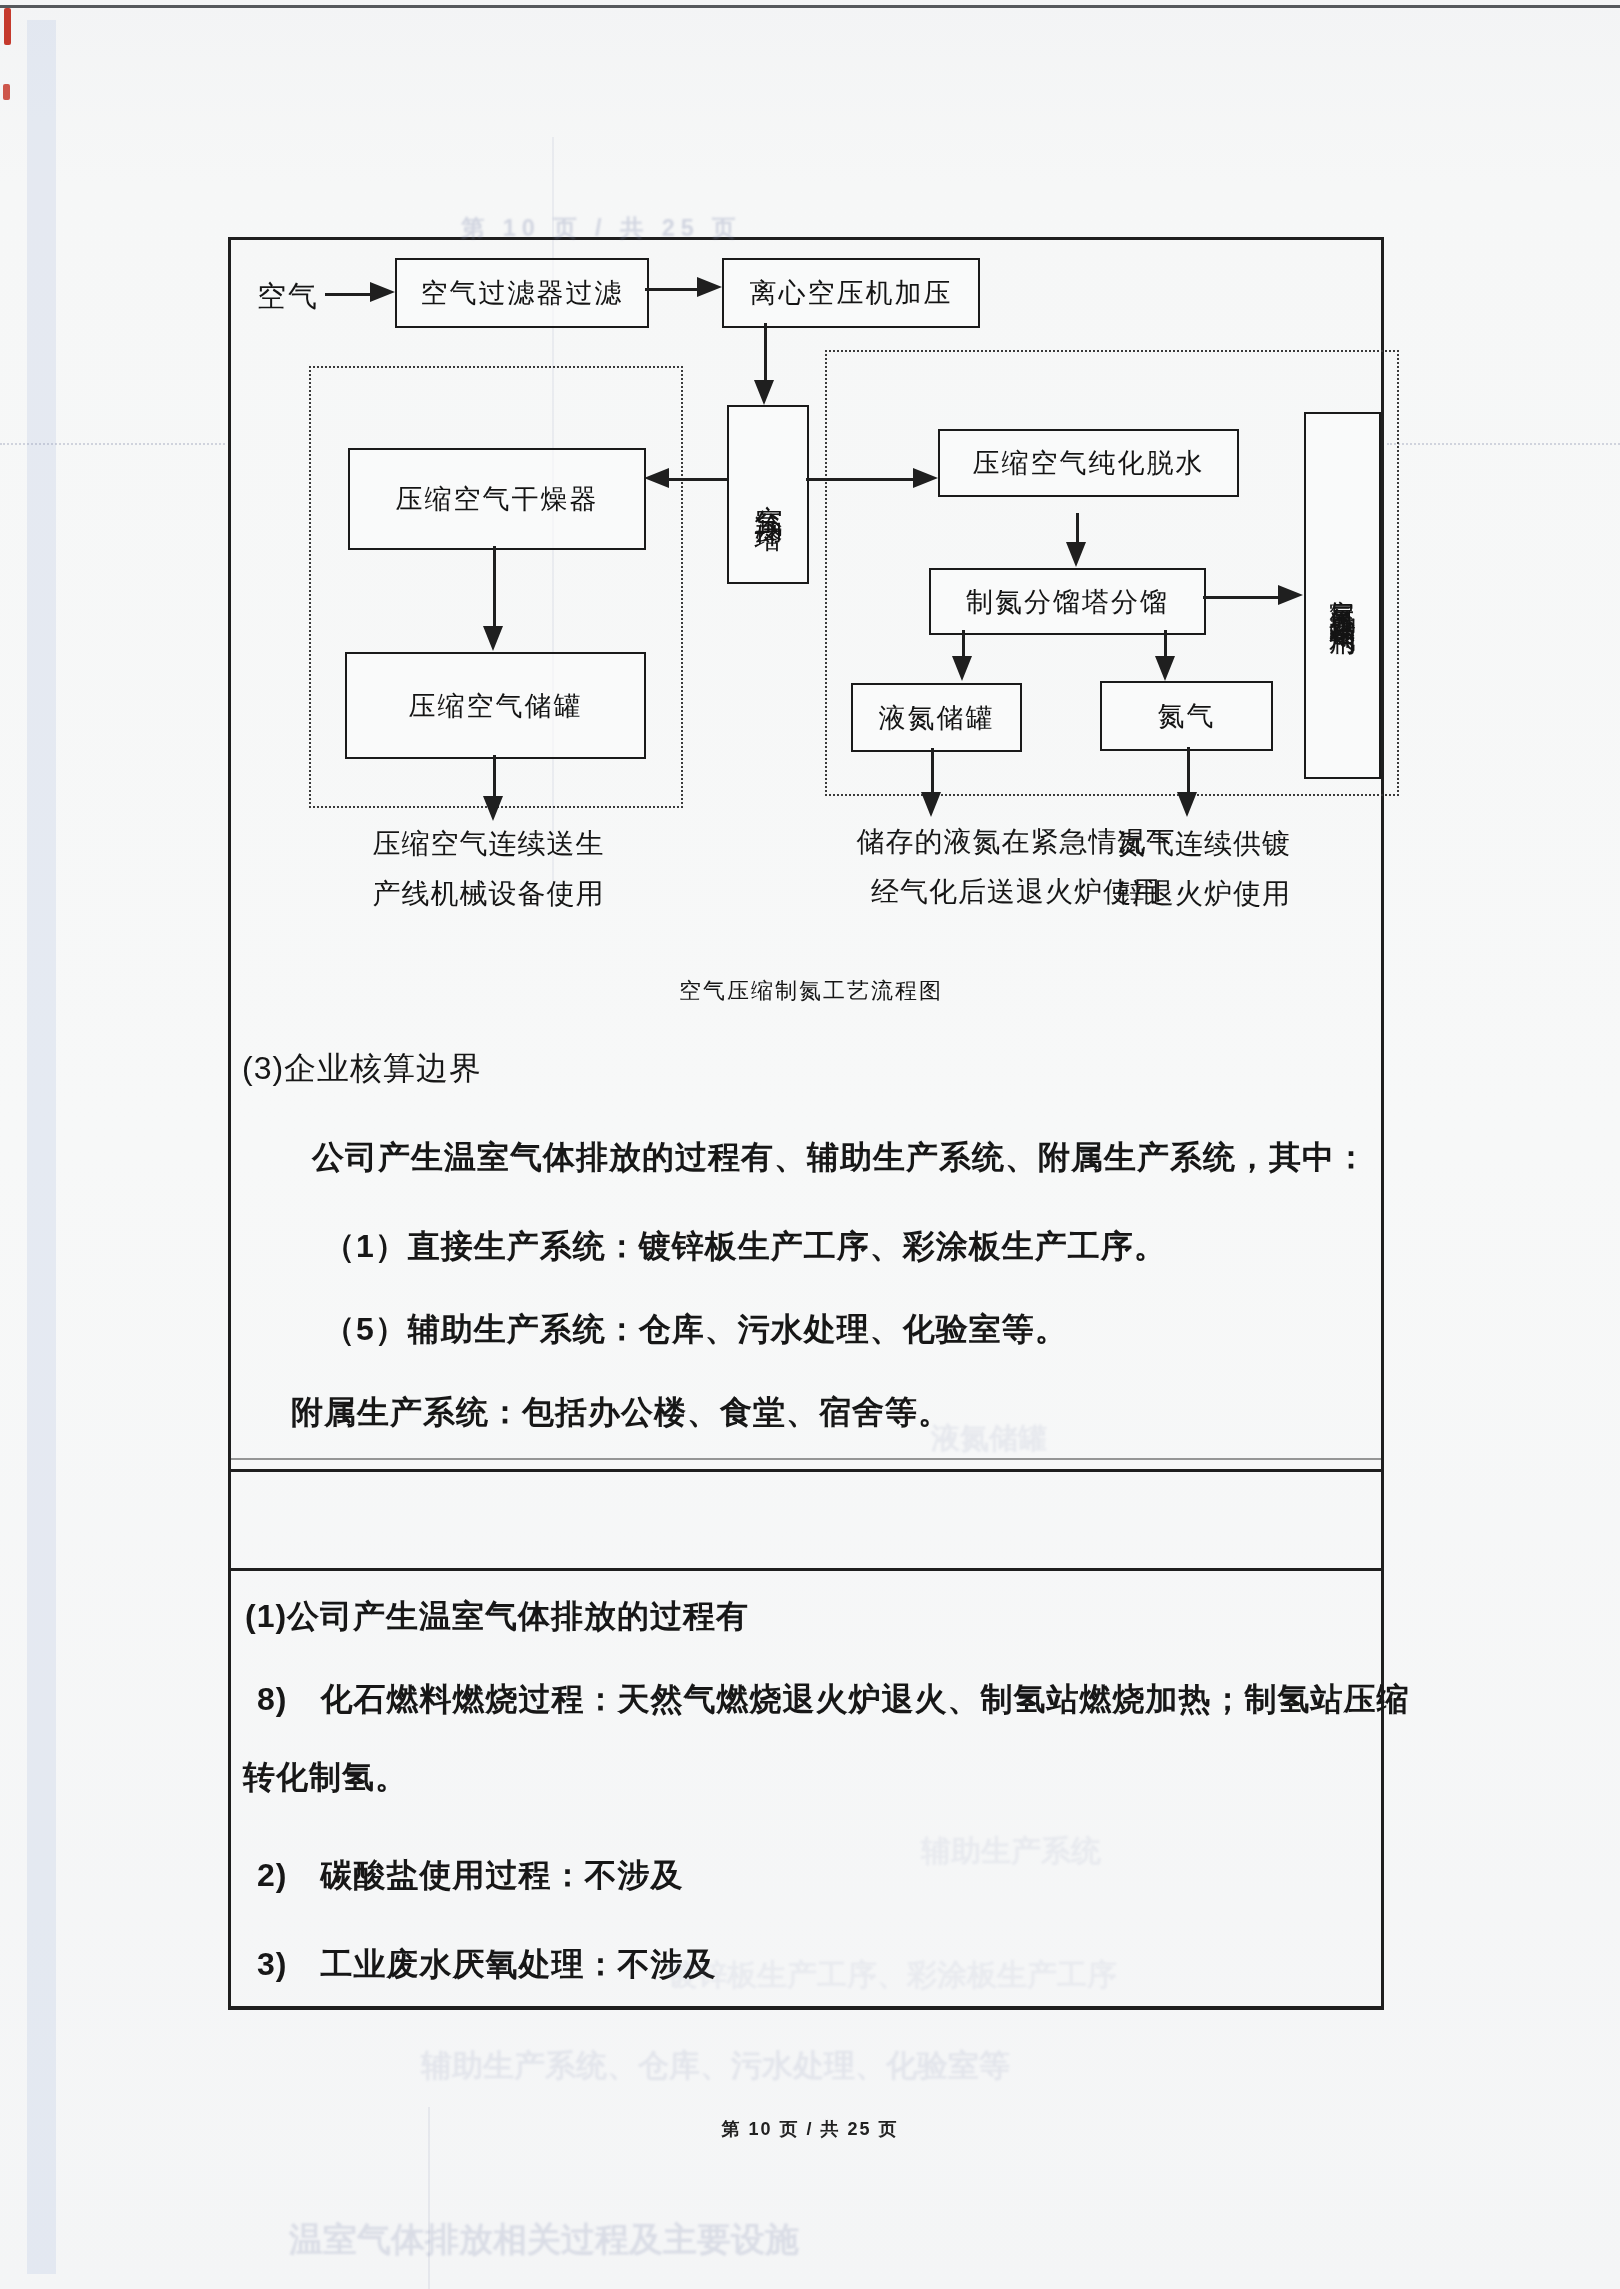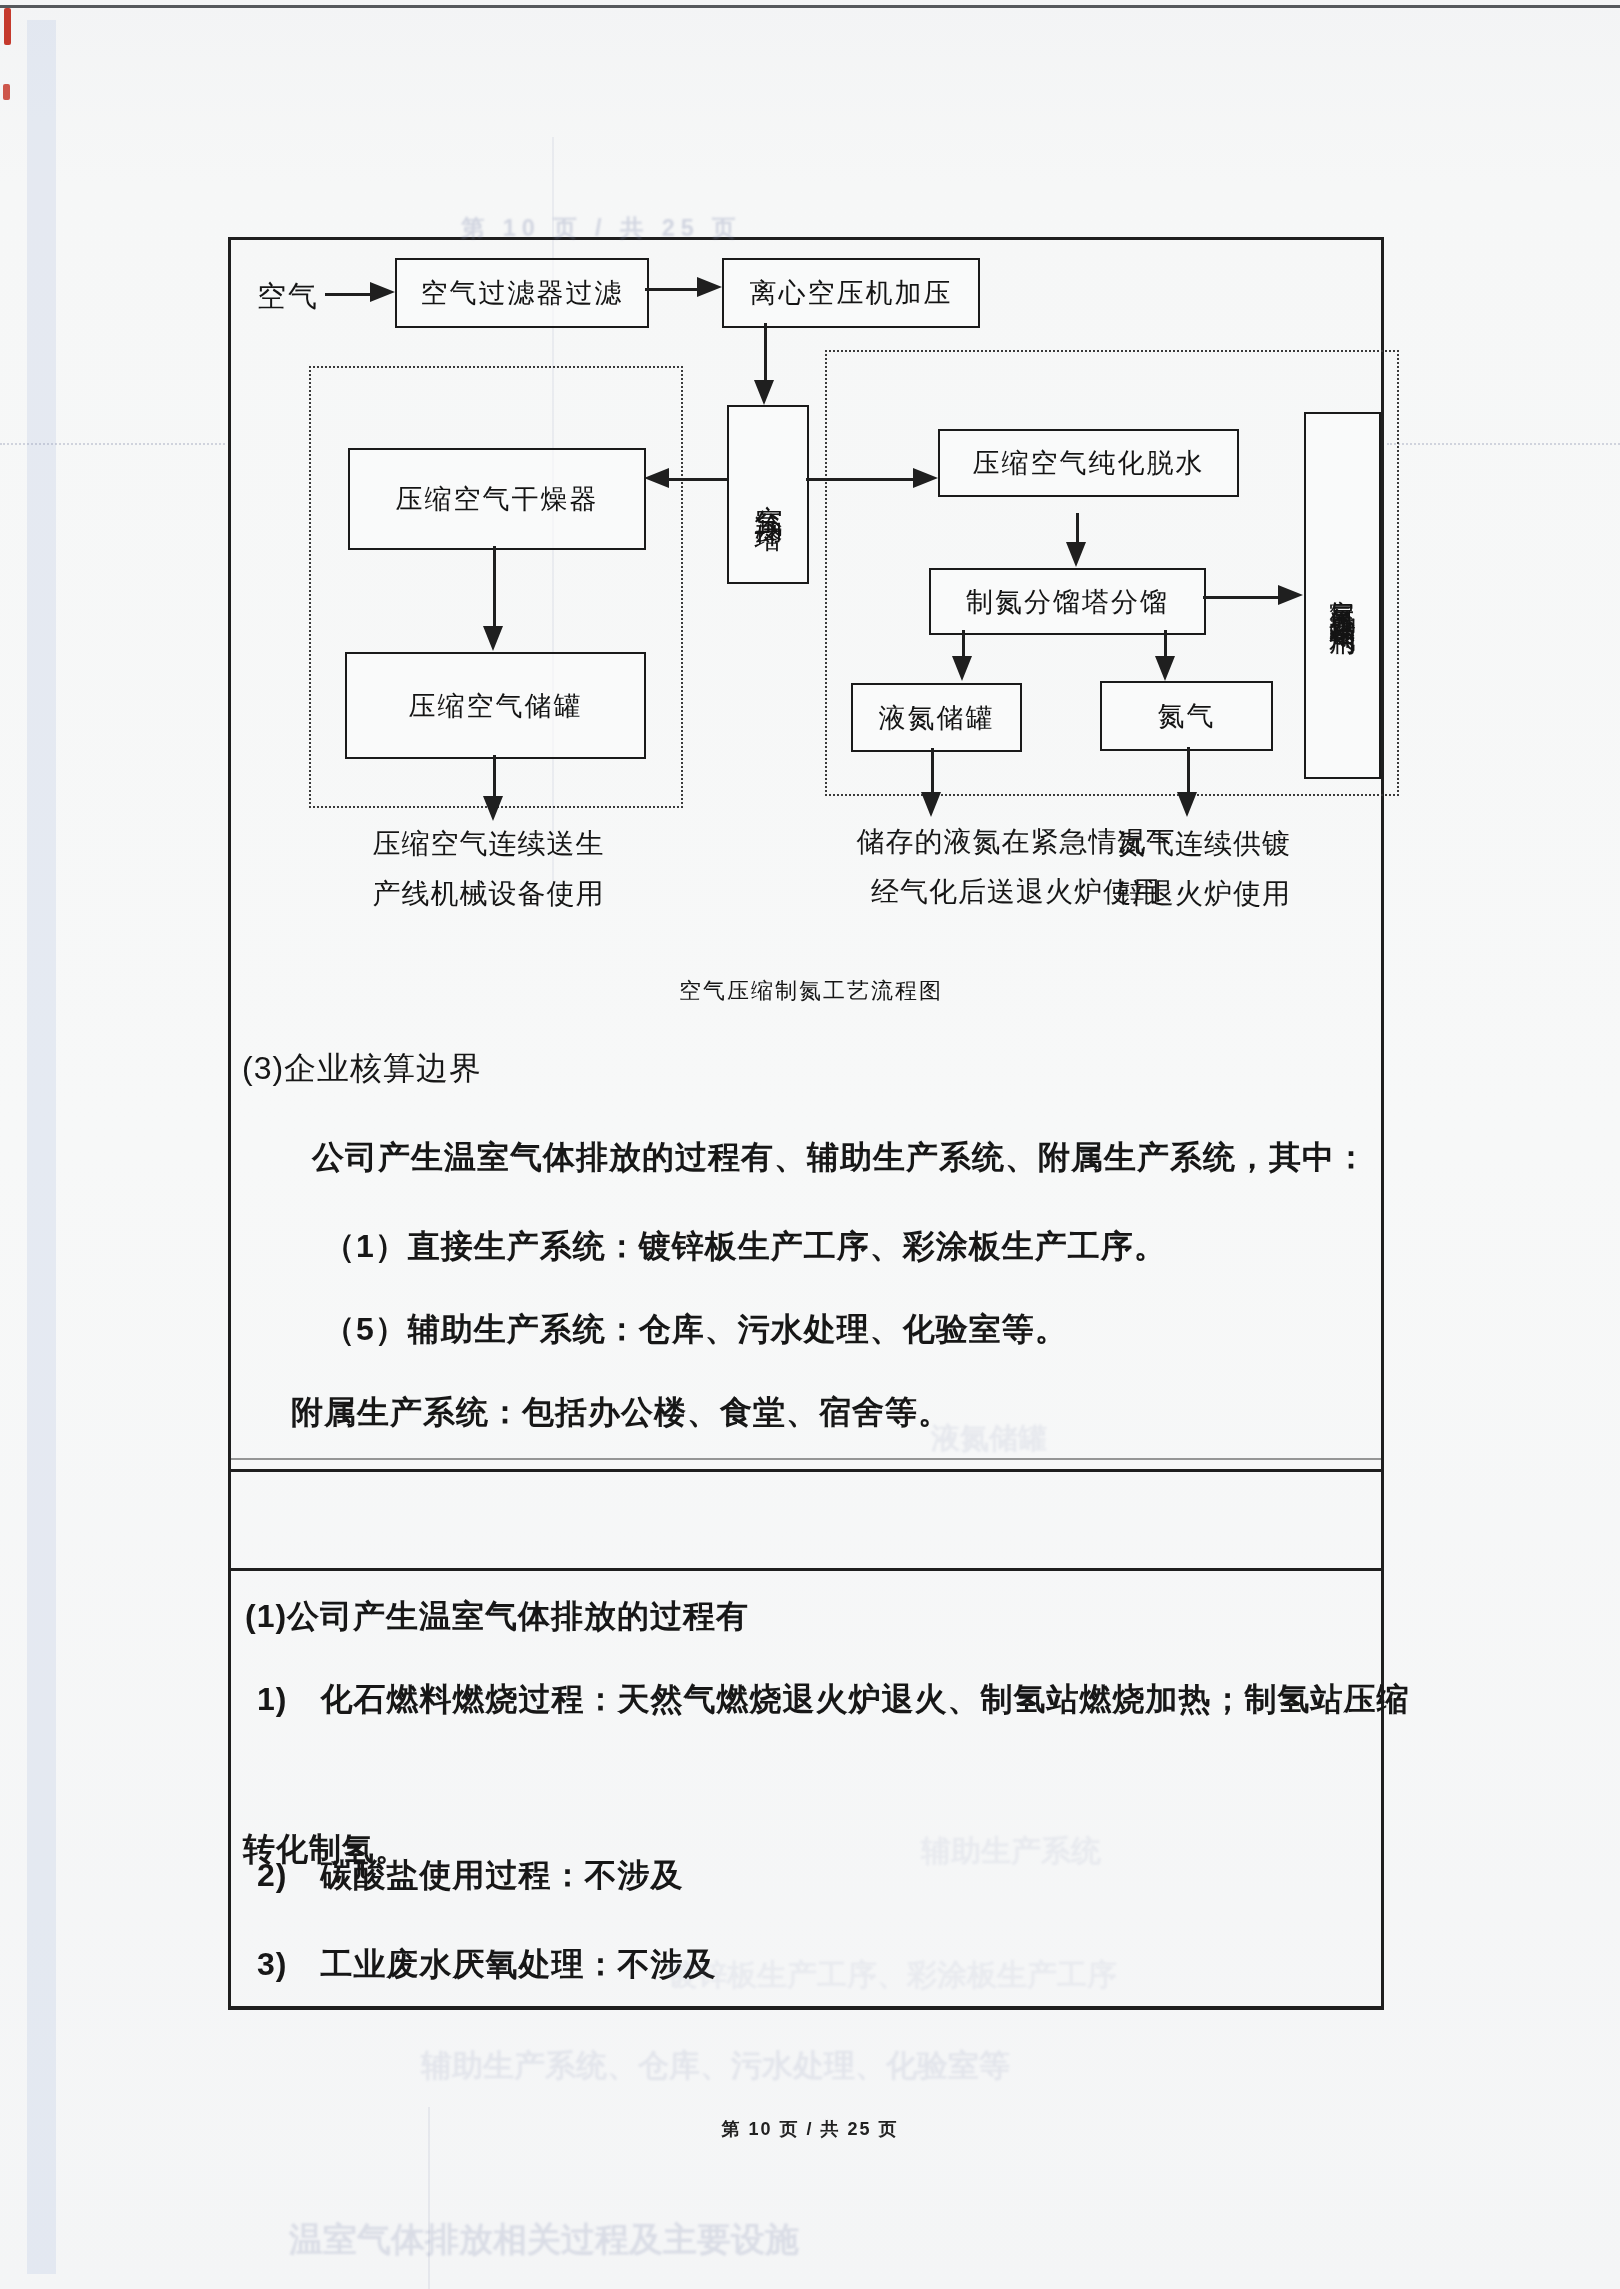--- a/index.html
+++ b/index.html
@@ -159,22 +159,22 @@
   </div>
 
   <div class="btext regular" style="left:242px;top:1047px;">(3)企业核算边界</div>
   <div class="btext" style="left:312px;top:1136px;">公司产生温室气体排放的过程有、辅助生产系统、附属生产系统，其中：</div>
   <div class="btext" style="left:323px;top:1225px;">（1）直接生产系统：镀锌板生产工序、彩涂板生产工序。</div>
   <div class="btext" style="left:323px;top:1308px;">（5）辅助生产系统：仓库、污水处理、化验室等。</div>
   <div class="btext" style="left:291px;top:1391px;">附属生产系统：包括办公楼、食堂、宿舍等。</div>
 
 
   <div class="btext" style="left:245px;top:1595px;">(1)公司产生温室气体排放的过程有</div>
-  <div class="btext" style="left:257px;top:1678px;">1)　化石燃料燃烧过程：天然气燃烧退火炉退火、制氢站燃烧加热；制氢站压缩</div>
-  <div class="btext" style="left:243px;top:1828px;">转化制氢。</div>
+  <div class="btext" style="left:257px;top:1678px;">8)　化石燃料燃烧过程：天然气燃烧退火炉退火、制氢站燃烧加热；制氢站压缩</div>
+  <div class="btext" style="left:243px;top:1756px;">转化制氢。</div>
   <div class="btext" style="left:257px;top:1854px;">2)　碳酸盐使用过程：不涉及</div>
   <div class="btext" style="left:257px;top:1943px;">3)　工业废水厌氧处理：不涉及</div>
 
   <div class="footer">第 10 页 / 共 25 页</div>
 
   <div class="ghost" style="left:461px;top:212px;font-size:23.5px;opacity:.30;letter-spacing:5.9px;">第 10 页 / 共 25 页</div>
   <div class="ghost" style="left:931px;top:1419px;font-size:29px;opacity:.13;">液氮储罐</div>
   <div class="ghost" style="left:921px;top:1831px;font-size:30px;opacity:.11;">辅助生产系统</div>
   <div class="ghost" style="left:667px;top:1955px;font-size:30px;opacity:.10;">镀锌板生产工序、彩涂板生产工序</div>
   <div class="ghost" style="left:421px;top:2045px;font-size:31px;opacity:.15;">辅助生产系统、仓库、污水处理、化验室等</div>

